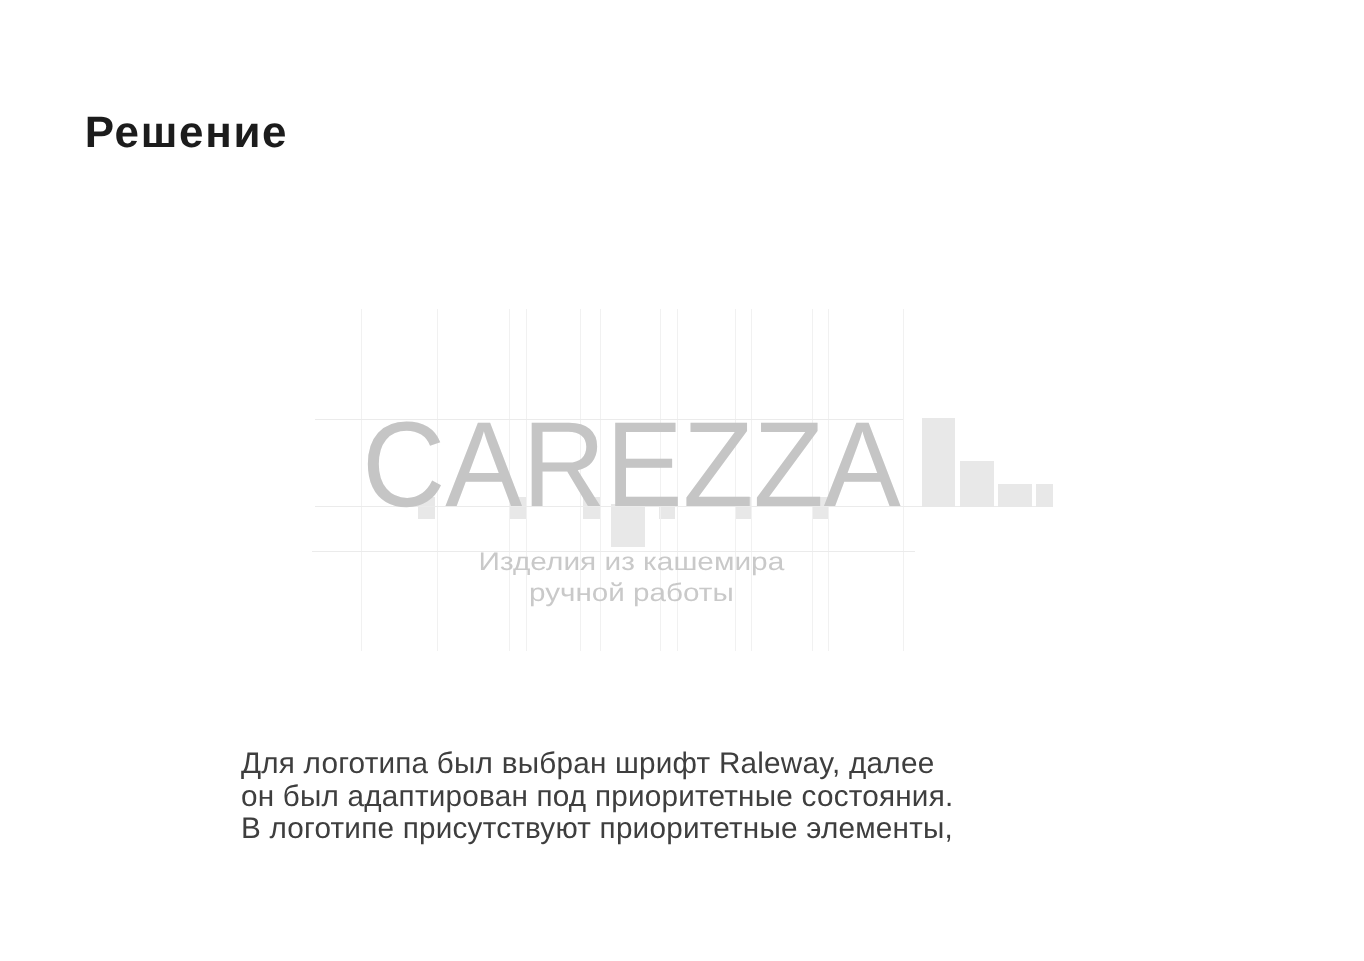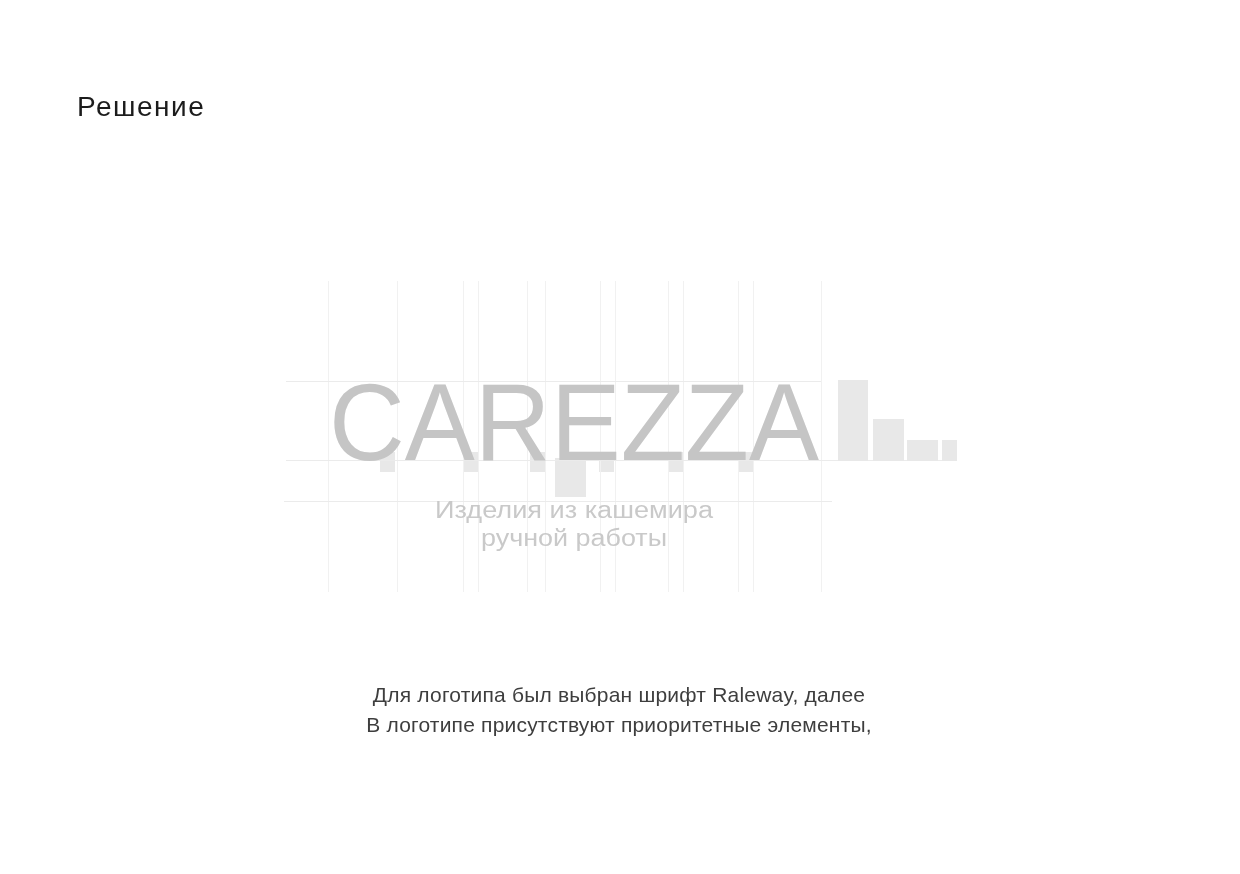--- a/index.html
+++ b/index.html
@@ -11,23 +11,23 @@
     position: relative;
     width: 1240px;
     height: 874px;
     background: var(--color-background, #ffffff);
     overflow: hidden;
   }
   .page-title {
     position: absolute;
     left: 77px;
     top: 74px;
-    font-size: 28px;
+    font-size: 40px;
     line-height: 1;
-    font-weight: 400;
+    font-weight: 700;
     letter-spacing: 1.5px;
     color: var(--color-heading, #1c1c1c);
   }
   .logo-construct {
     position: absolute;
     left: 280px;
     top: 270px;
   }
   .grid-line {
     fill: var(--color-grid-line, #f1f1f1);
@@ -46,22 +46,21 @@
   .tagline-text {
     fill: var(--color-tagline, #c9c9c9);
     font-family: "Liberation Sans", "DejaVu Sans", sans-serif;
     font-weight: 400;
   }
   .description {
     position: absolute;
     left: 219px;
     top: 680px;
     width: 800px;
-    text-align: center;
-    font-size: 21px;
+    font-size: 27px;
     line-height: 29.5px;
     letter-spacing: 0.2px;
     color: var(--color-body-text, #3e3e3e);
   }
   .description .line {
     white-space: nowrap;
   }
 </style>
 </head>
 <body>
@@ -112,16 +111,17 @@
     </g>
 
     <text class="wordmark-text" x="329" y="460" font-size="110" textLength="490" lengthAdjust="spacingAndGlyphs">CAREZZA</text>
 
     <text class="tagline-text" x="574" y="518" font-size="23" text-anchor="middle" textLength="278" lengthAdjust="spacingAndGlyphs">Изделия из кашемира</text>
     <text class="tagline-text" x="574" y="546" font-size="23" text-anchor="middle" textLength="186" lengthAdjust="spacingAndGlyphs">ручной работы</text>
   </svg>
 
   <div class="description">
     <div class="line">Для логотипа был выбран шрифт Raleway, далее</div>
+    <div class="line">он был адаптирован под приоритетные состояния.</div>
     <div class="line">В логотипе присутствуют приоритетные элементы,</div>
   </div>
 
 </div>
 
 </body></html>

